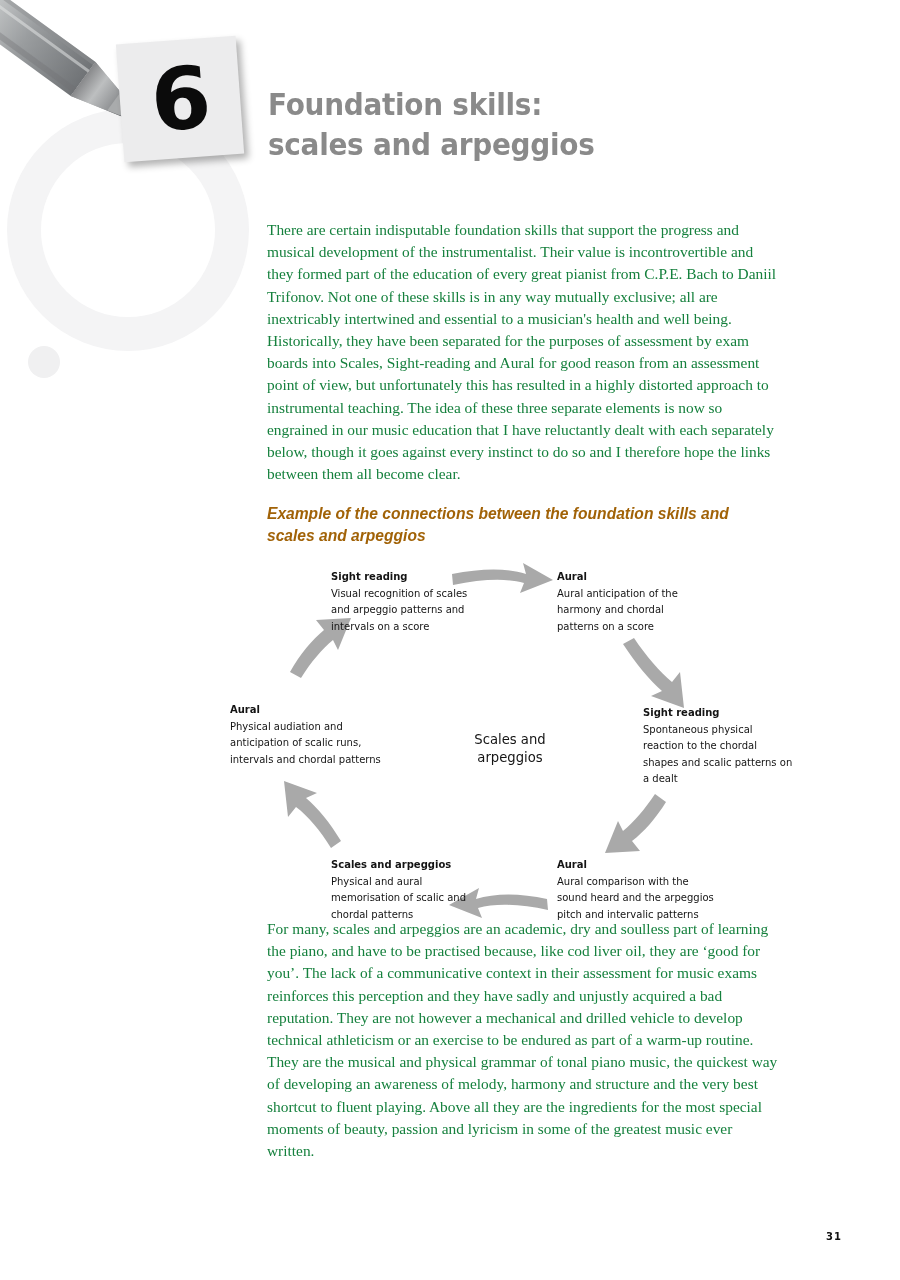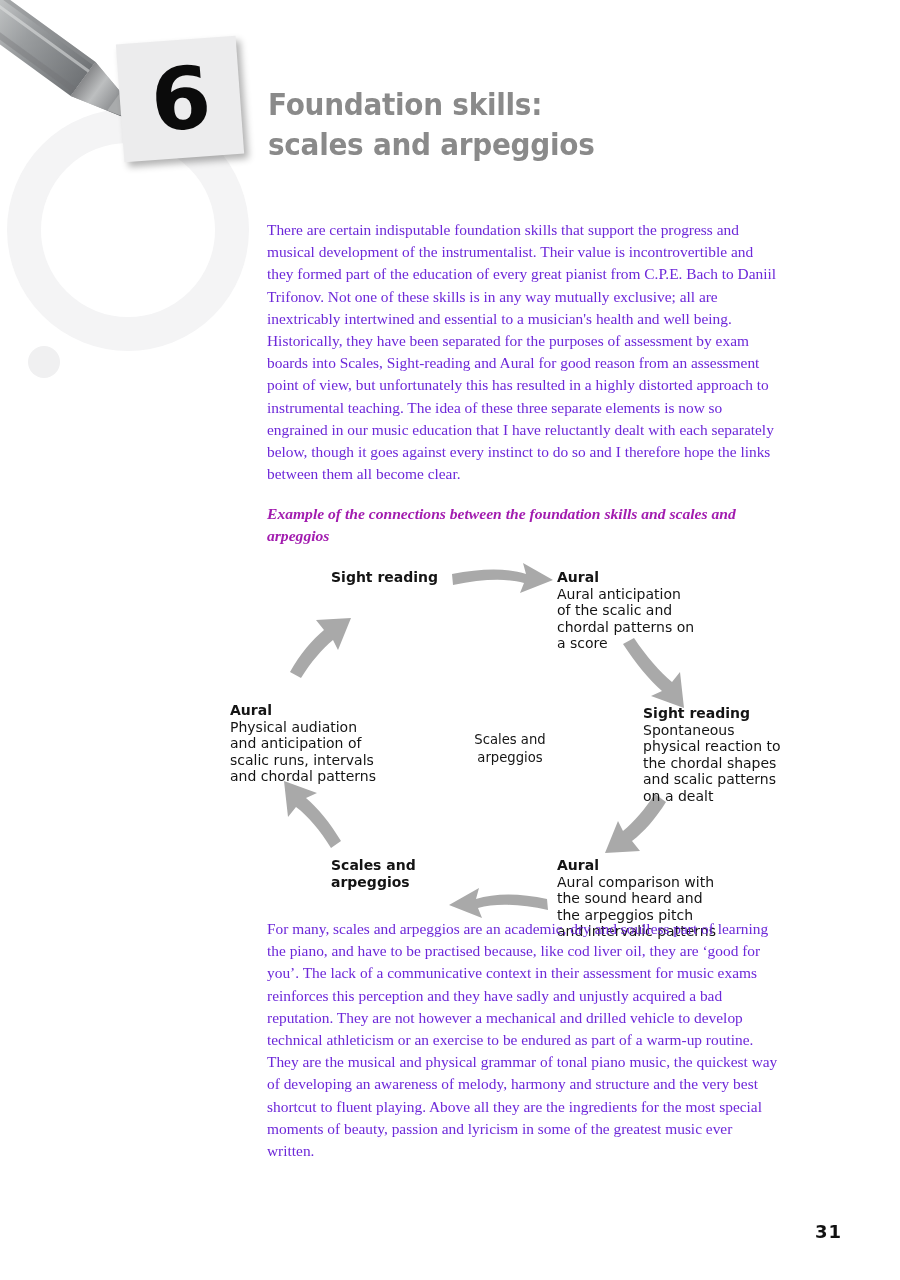--- a/index.html
+++ b/index.html
@@ -74,52 +74,52 @@
   .col {
     position: absolute;
     left: 267px;
     width: 513px;
   }
   p.body {
     margin: 0;
     font-family: "Liberation Serif", serif;
     font-size: 15.4px;
     line-height: 22.2px;
-    color: #6d28d9;
+    color: #15803d;
     text-align: left;
   }
   .para-1 { top: 219px; }
   .para-2 { top: 970px; }
 
   h2.subhead {
     position: absolute;
     left: 267px;
     top: 503px;
     width: 500px;
     margin: 0;
-    font-family: Liberation Serif, serif;
+    font-family: Liberation Sans, sans-serif;
     font-style: italic;
     font-weight: bold;
     font-size: 15.6px;
     line-height: 22px;
-    color: #a21caf;
+    color: #a16207;
   }
 
   
   .diagram {
     position: absolute;
     left: 220px;
     top: 560px;
     width: 560px;
     height: 400px;
   }
   .node {
     position: absolute;
     font-family: "DejaVu Sans", sans-serif;
-    font-size: 14px;
+    font-size: 10px;
     line-height: 16.6px;
     color: #141414;
   }
   .node .title {
     font-weight: bold;
     display: block;
   }
   .node .desc { display: block; }
 
   .node-sight-1  { left: 111px; top:  9px;  width: 140px; }
@@ -146,21 +146,21 @@
     width: 560px; height: 400px;
   }
 
   
   .folio {
     position: absolute;
     right: 58px;
     bottom: 38px;
     font-family: "DejaVu Sans", sans-serif;
     font-weight: bold;
-    font-size: 18px;
+    font-size: 10px;
     color: #111111;
     letter-spacing: 1px;
   }
 </style>
 </head>
 <body>
 
 <div id="page">
 
   <svg class="art-layer" viewBox="0 0 300 470" xmlns="http://www.w3.org/2000/svg">
@@ -238,39 +238,41 @@
         <path d="M 327 339 C 300 333 275 333 256 339 L 259 328 L 229 345 L 262 358 L 258 348 C 276 343 300 344 328 350 Z"></path>
 
         <path d="M 111 288 C 100 270 88 256 76 247 L 68 257 L 64 221 L 97 233 L 86 238 C 98 248 110 263 121 281 Z"></path>
 
         <path d="M 70 112 C 80 94 92 80 104 70 L 96 60 L 131 58 L 118 90 L 113 80 C 102 89 91 102 81 118 Z"></path>
       </g>
     </svg>
 
     <div class="node node-sight-1">
       <span class="title">Sight reading</span>
+      <span class="desc">Visual recognition of scales and arpeggio patterns and intervals on a score</span>
     </div>
 
     <div class="node node-aural-1">
       <span class="title">Aural</span>
-      <span class="desc">Aural anticipation of the scalic and chordal patterns on a score</span>
+      <span class="desc">Aural anticipation of the harmony and chordal patterns on a score</span>
     </div>
 
     <div class="node node-sight-2">
       <span class="title">Sight reading</span>
       <span class="desc">Spontaneous physical reaction to the chordal shapes and scalic patterns on a dealt</span>
     </div>
 
     <div class="node node-aural-2">
       <span class="title">Aural</span>
       <span class="desc">Aural comparison with the sound heard and the arpeggios pitch and intervalic patterns</span>
     </div>
 
     <div class="node node-scales">
       <span class="title">Scales and arpeggios</span>
+      <span class="desc">Physical and aural memorisation of scalic and chordal patterns</span>
     </div>
 
     <div class="node node-aural-3">
       <span class="title">Aural</span>
       <span class="desc">Physical audiation and anticipation of scalic runs, intervals and chordal patterns</span>
     </div>
 
     <div class="node-centre">Scales and arpeggios</div>
   </div>
 

